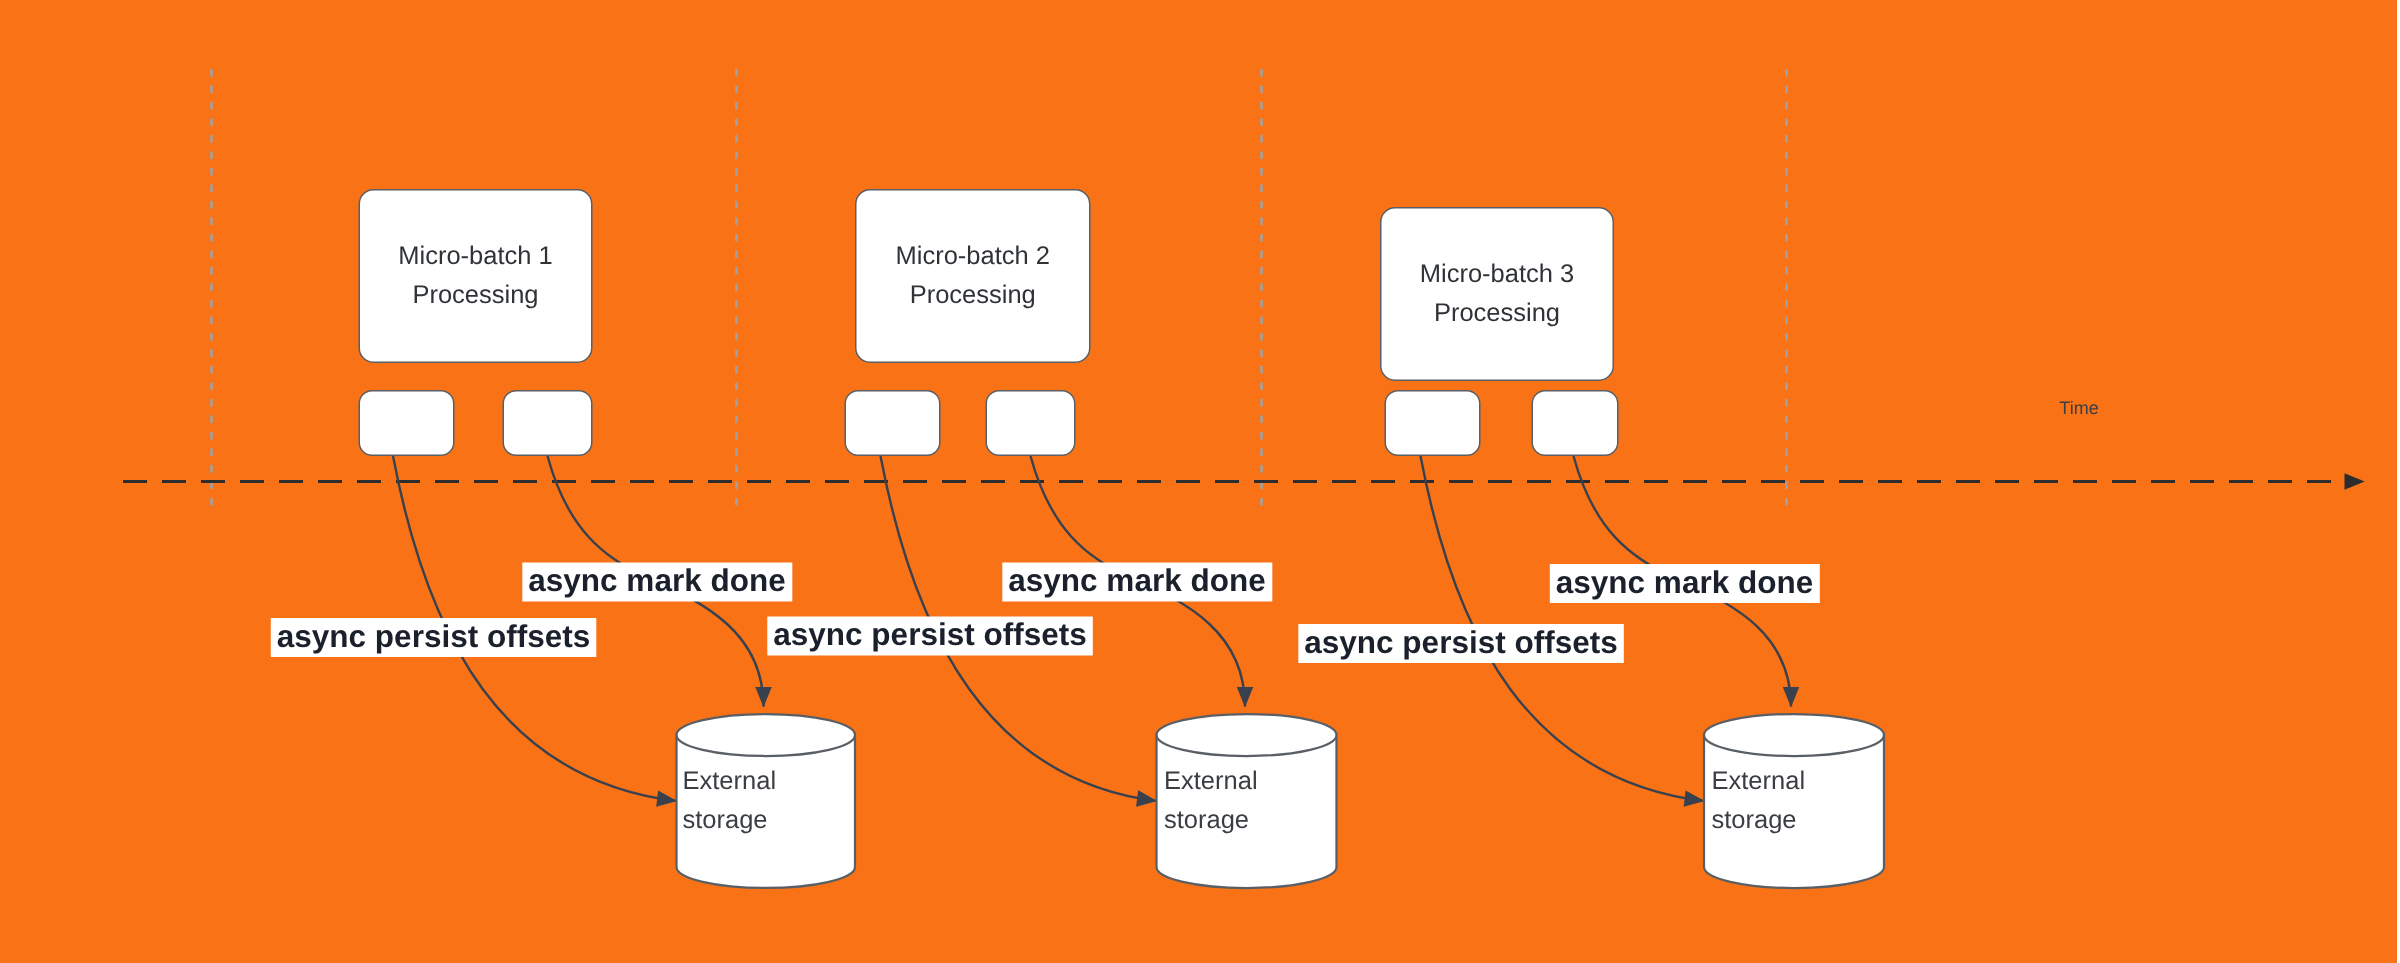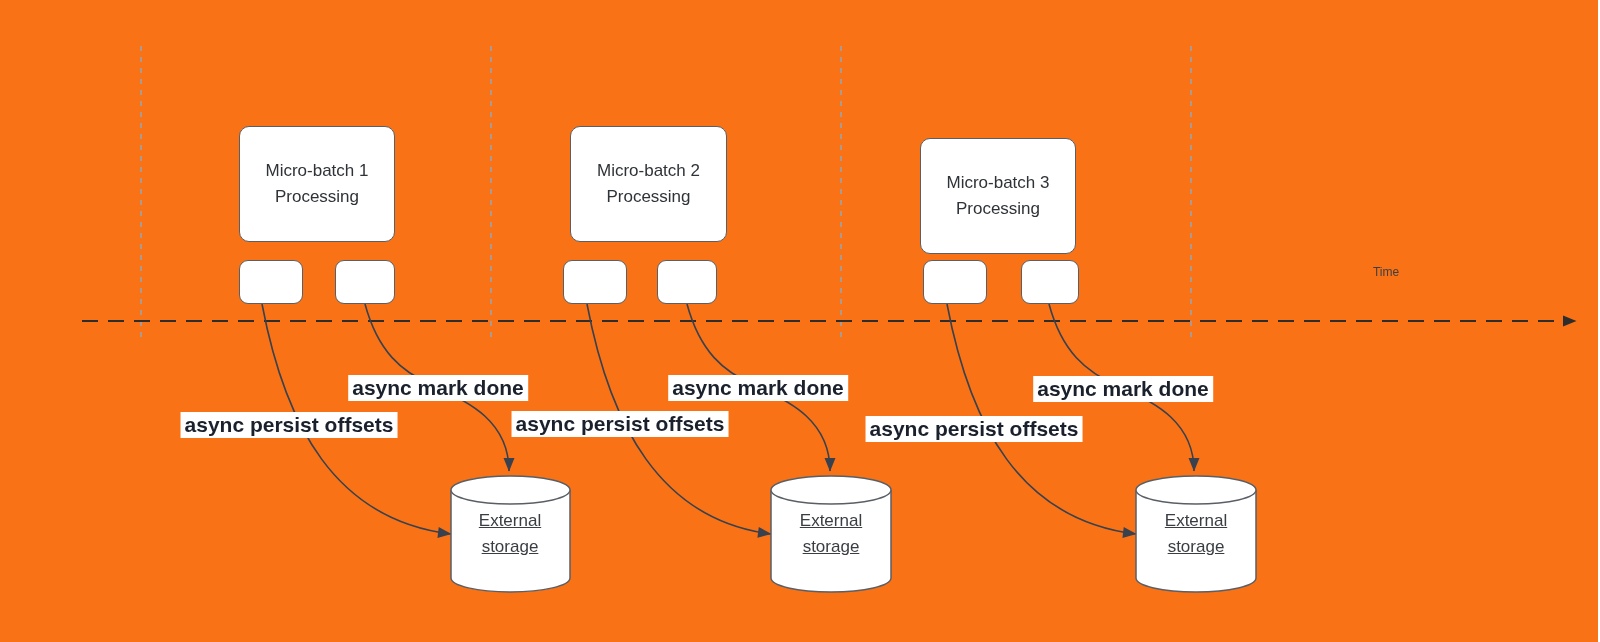--- a/index.html
+++ b/index.html
@@ -19,23 +19,22 @@
     position: absolute; box-sizing: border-box;
     border: 1.5px solid #5a5f66; border-radius: 9px; background: #ffffff;
   }
   .edge-label {
     position: absolute; transform: translate(-50%, -50%);
     background: #ffffff; padding: 1px 4px;
     font-size: 21px; font-weight: 700; color: #1a202c; white-space: nowrap;
   }
   .cyl-label {
     position: absolute; width: 110px; transform: translateX(-50%);
-    text-align: center; font-size: 17px; line-height: 26px; color: #3a3e43;
+    text-align: left; font-size: 17px; line-height: 26px; color: #3a3e43;
     white-space: pre-line;
-    text-decoration: underline;
   }
   .time-label {
     position: absolute; transform: translate(-50%, -50%);
     font-size: 12px; color: #3b3f45; white-space: nowrap;
   }
 </style>
 </head>
 <body>
 
 <div class="canvas">

